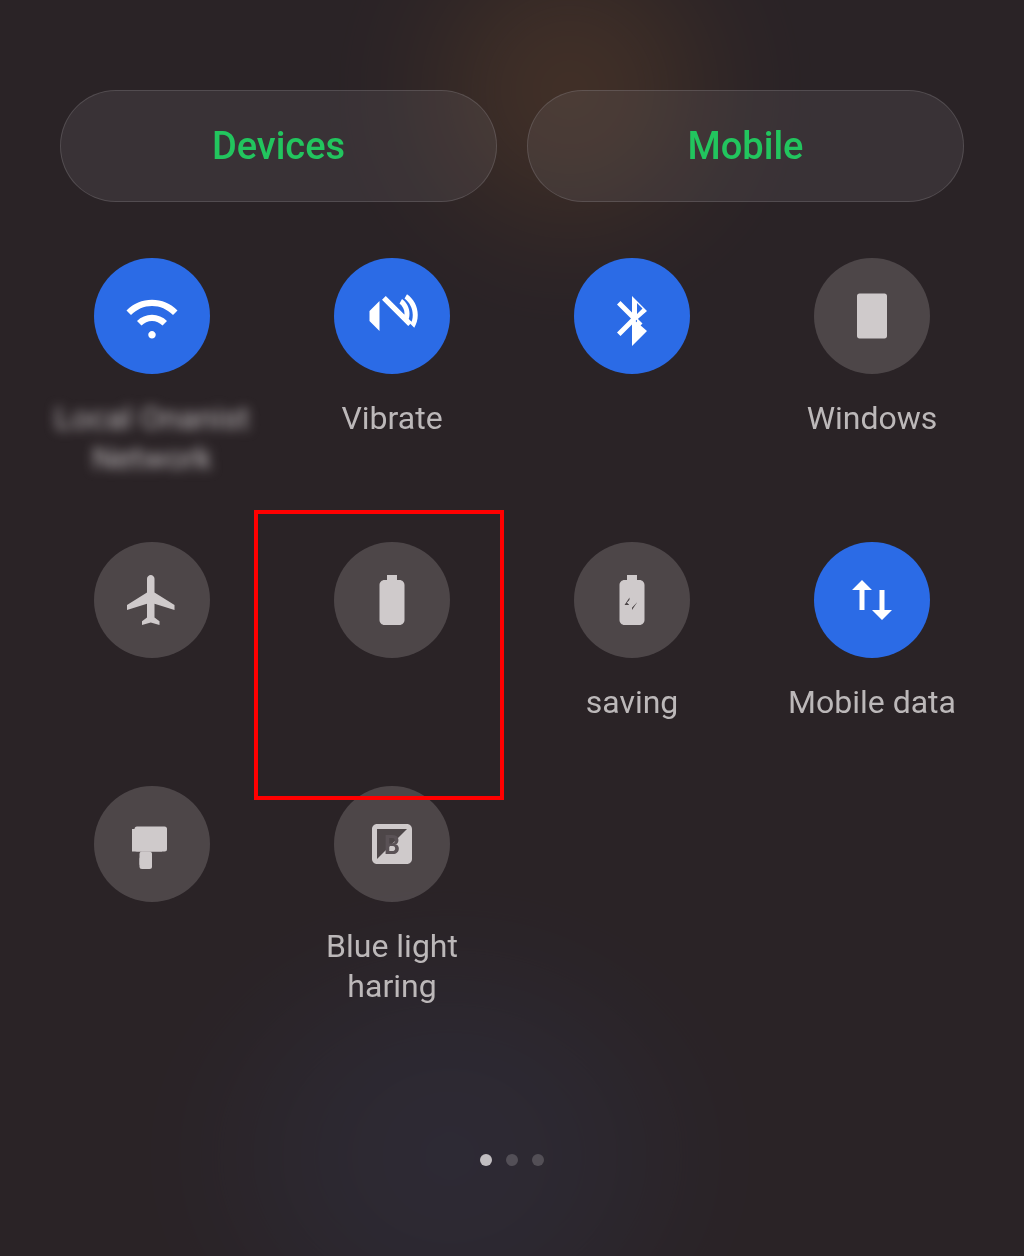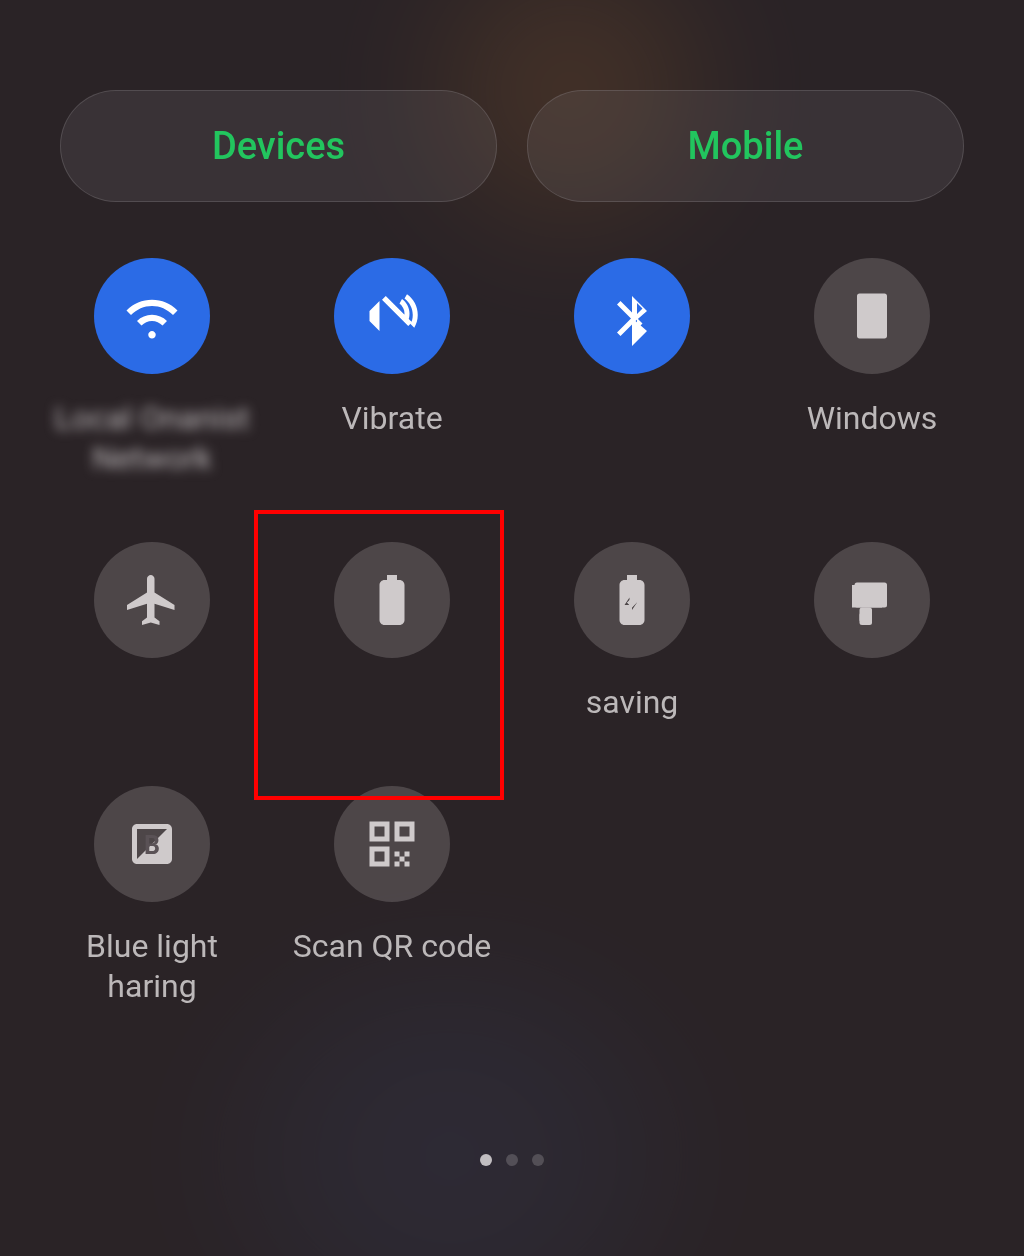--- a/index.html
+++ b/index.html
@@ -192,20 +192,28 @@
             <path d="M15 4h-1V2h-4v2H9c-1.1 0-2 .9-2 2v14c0 1.1.9 2 2 2h6c1.1 0 2-.9 2-2V6c0-1.1-.9-2-2-2zm-4 9h3l-2 3v-2H9l2-3v2z"></path>
             <path d="M10 13l4-1-2 3" fill="#cfcacb"></path>
             <path d="M10 12h3l-1.5 2.5L10 12z" fill="none"></path>
             <path d="M14 13l-4 0 2-2z M10 13l4 0-2 2z" fill="#cfcacb"></path>
           </svg>
       </div>
       <div class="tile-label">saving</div>
 
     </div>
 
+    <div class="tile">
+      <div class="tile-icon active">
+        <svg viewBox="0 0 24 24">
+            <path d="M8 4l-4 4h3v8h2V8h3L8 4zm8 16l4-4h-3V8h-2v8h-3l4 4z"></path>
+          </svg>
+      </div>
+      <div class="tile-label">Mobile data</div>
+    </div>
 
     <div class="tile">
       <div class="tile-icon inactive">
         <svg viewBox="0 0 24 24">
             <path d="M4 6h12v9H4z M8 17h3c.6 0 1 .4 1 1v3H8c-.6 0-1-.4-1-1v-2c0-.6.4-1 1-1z"></path>
             <rect x="7" y="15" width="5" height="7" rx="1"></rect>
             <rect x="5" y="5" width="13" height="10" rx="1"></rect>
           </svg>
       </div>
     </div>
@@ -213,28 +221,20 @@
     <div class="tile">
       <div class="tile-icon inactive">
         <svg viewBox="0 0 24 24">
             <path d="M6 4h12c1.1 0 2 .9 2 2v12c0 1.1-.9 2-2 2H6c-1.1 0-2-.9-2-2V6c0-1.1.9-2 2-2zm0 2v12l12-12H6z"></path>
             <text x="12" y="16" font-size="10" font-weight="bold" text-anchor="middle" fill="#5a5256">B</text>
           </svg>
       </div>
       <div class="tile-label">Blue light haring</div>
     </div>
 
-    <div class="tile">
-      <div class="tile-icon inactive">
-        <svg viewBox="0 0 24 24">
-            <path d="M3 3h8v8H3V3zm2 2v4h4V5H5zm8-2h8v8h-8V3zm2 2v4h4V5h-4zM3 13h8v8H3v-8zm2 2v4h4v-4H5zm8 0h2v2h-2v-2zm4 0h2v2h-2v-2zm-4 4h2v2h-2v-2zm2-2h2v2h-2v-2zm2 2h2v2h-2v-2zm0-4h2v2h-2v-2z"></path>
-          </svg>
-      </div>
-      <div class="tile-label">Scan QR code</div>
-    </div>
 
   </div>
 
   <div class="highlight-box" style="left: 254px; top: 510px; width: 250px; height: 290px;"></div>
 
   <div class="page-dots">
     <div class="dot active"></div>
     <div class="dot"></div>
     <div class="dot"></div>
   </div>

